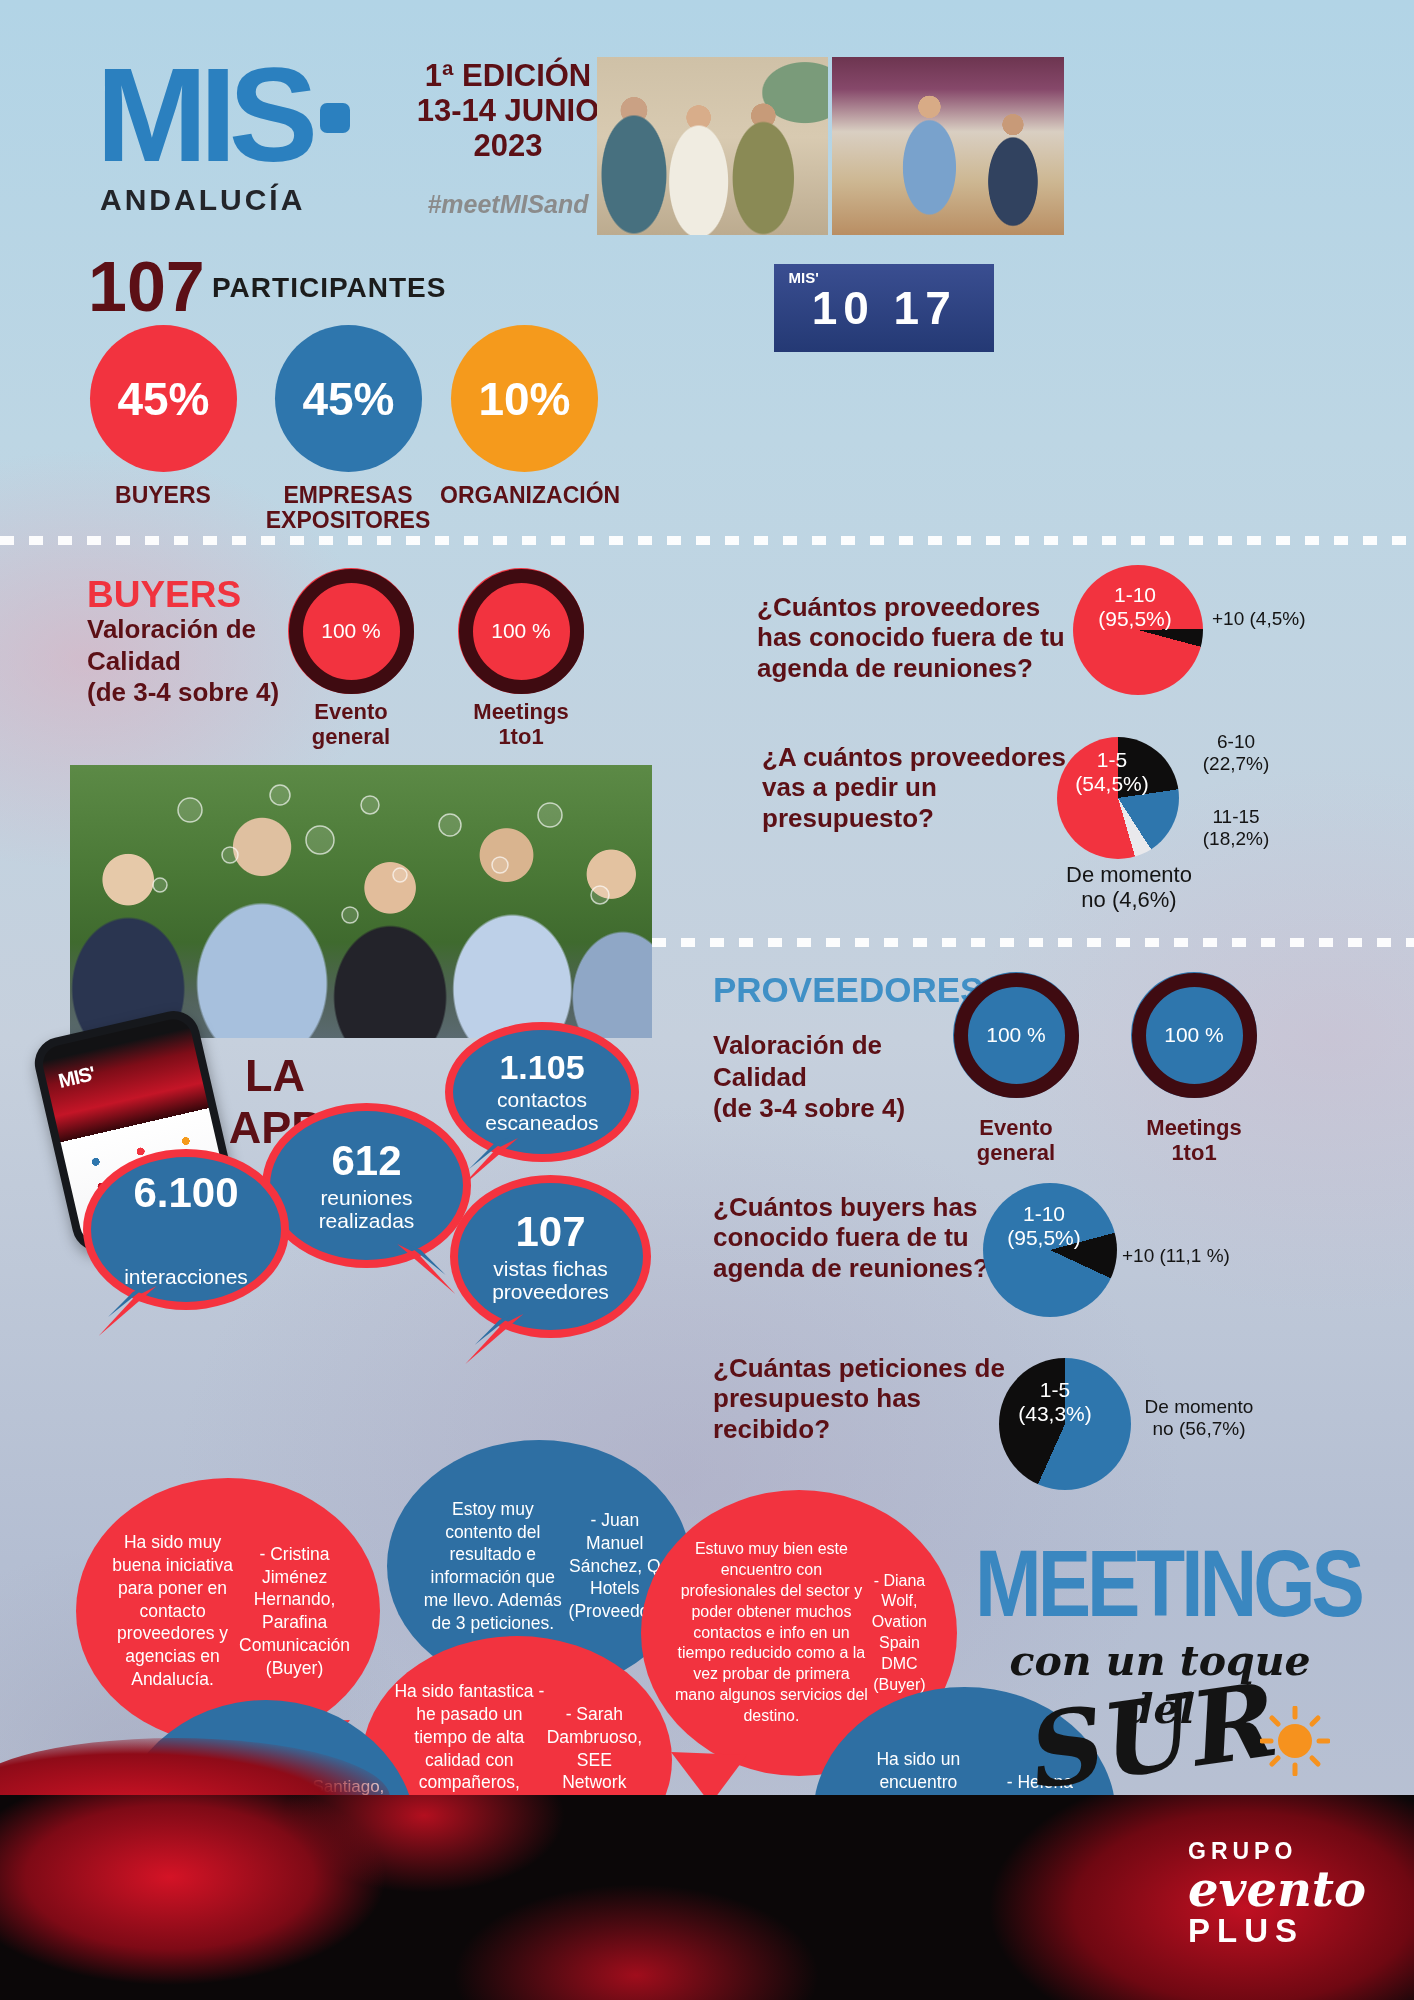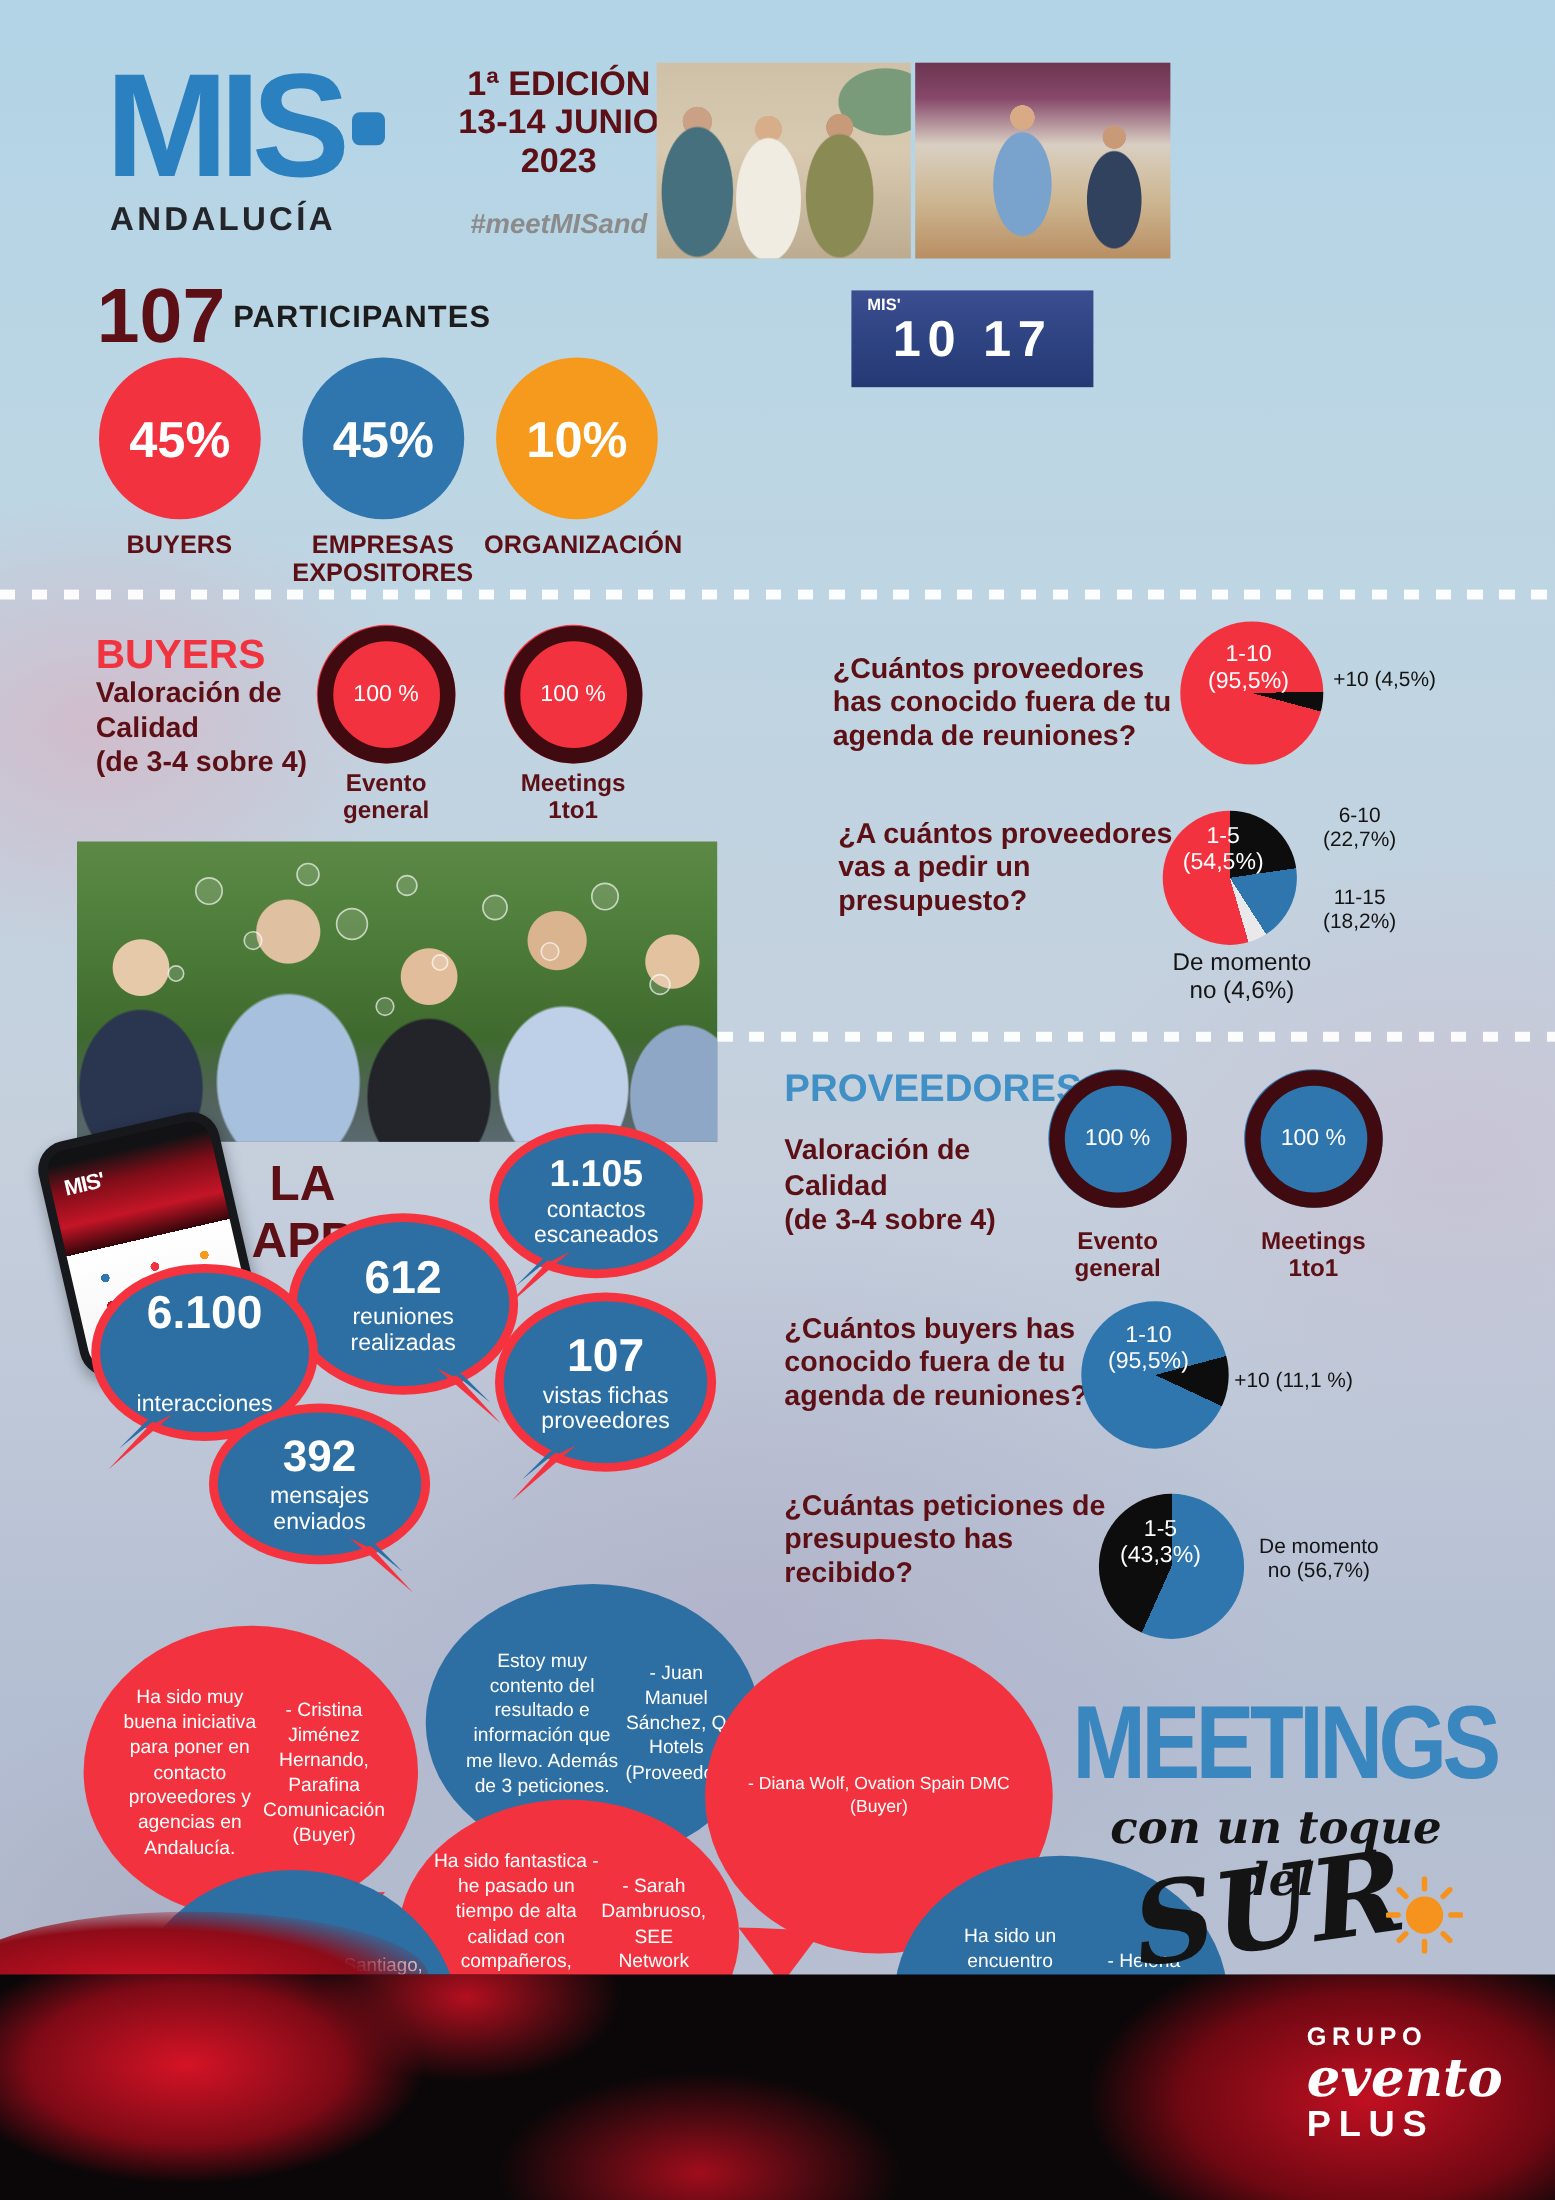--- a/index.html
+++ b/index.html
@@ -296,25 +296,20 @@
   </div>
   <div class="abs app-bubble tail-bl" id="b6100">
     <span class="val">6.100</span>
     <span class="lbl ml">interacciones</span>
   </div>
   <div class="abs app-bubble tail-bl" id="b107">
     <span class="val">107</span>
     <span class="lbl ml">vistas fichas
 proveedores</span>
   </div>
-  <div class="abs app-bubble tail-br" id="b392">
-    <span class="val">392</span>
-    <span class="lbl ml">mensajes
-enviados</span>
-  </div>
 
   <div class="abs" id="prov-title">PROVEEDORES</div>
   <div class="abs ml" id="prov-rating">Valoración de
 Calidad
 (de 3-4 sobre 4)</div>
   <div class="abs donut blue" id="donut-p1">
       <div class="donut-ring">
         <span>100 %</span>
       </div>
     </div>
@@ -351,20 +346,21 @@
   </div>
   <div class="abs t-bubble blue tail-bl" id="t2">
     <span class="quote">Estoy muy contento del resultado e información que me llevo. Además de 3 peticiones.</span>
     <span class="author">- Juan Manuel Sánchez, Q Hotels (Proveedor)</span>
   </div>
   <div class="abs t-bubble red tail-bl" id="t3">
     <span class="quote">Ha sido fantastica - he pasado un tiempo de alta calidad con compañeros, partners y proveedores.</span>
     <span class="author">- Sarah Dambruoso, SEE Network (Buyer)</span>
   </div>
   <div class="abs t-bubble red tail-bl" id="t4">
+    <span class="quote">Estuvo muy bien este encuentro con profesionales del sector y poder obtener muchos contactos e info en un tiempo reducido como a la vez probar de primera mano algunos servicios del destino.</span>
     <span class="author">- Diana Wolf, Ovation Spain DMC (Buyer)</span>
   </div>
   <div class="abs t-bubble blue tail-br" id="t5">
     <span class="quote">Acción de promoción turística productiva, amena y dinámica.</span>
     <span class="author">- Ignacio Santiago, Patronato Provincial de Turismo de Cádiz &amp; Convention Bureau (Proveedor)</span>
   </div>
   <div class="abs t-bubble blue tail-br" id="t6">
     <span class="quote">Ha sido un encuentro profesional de lo más ameno, productivo y, además, divertido..</span>
     <span class="author">- Helena Celma, Parclick (Proveedor)</span>
   </div>

